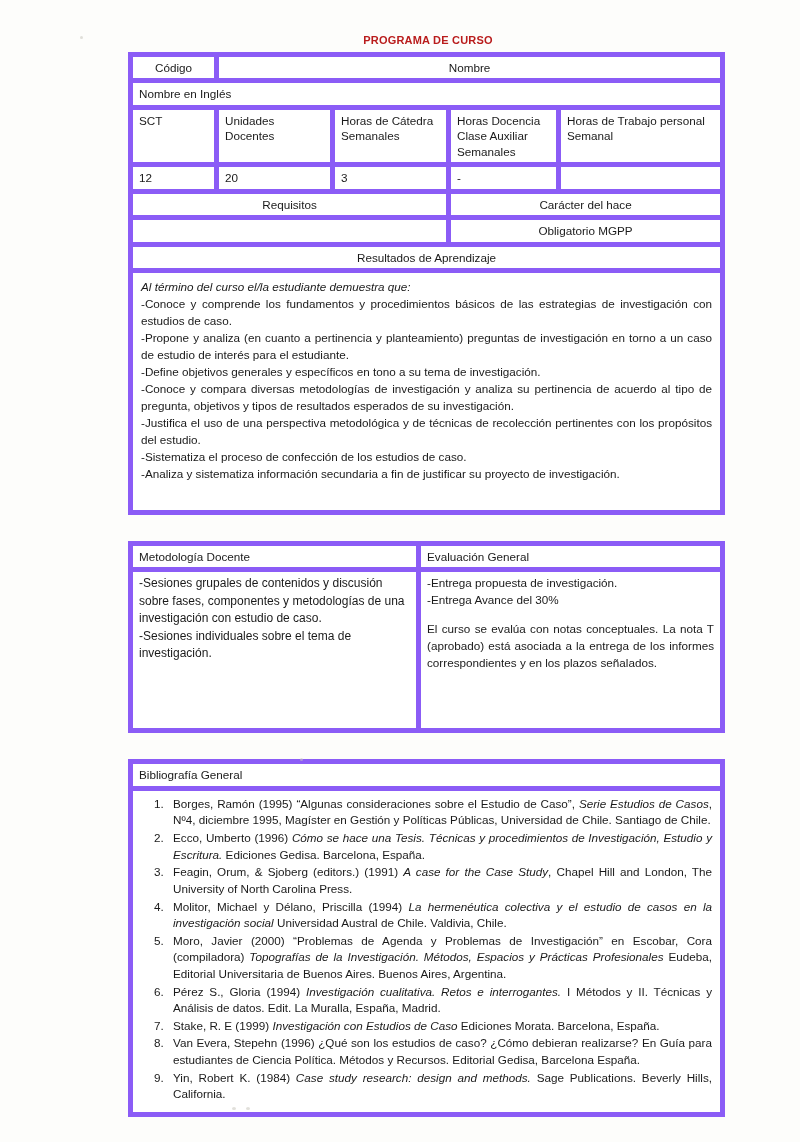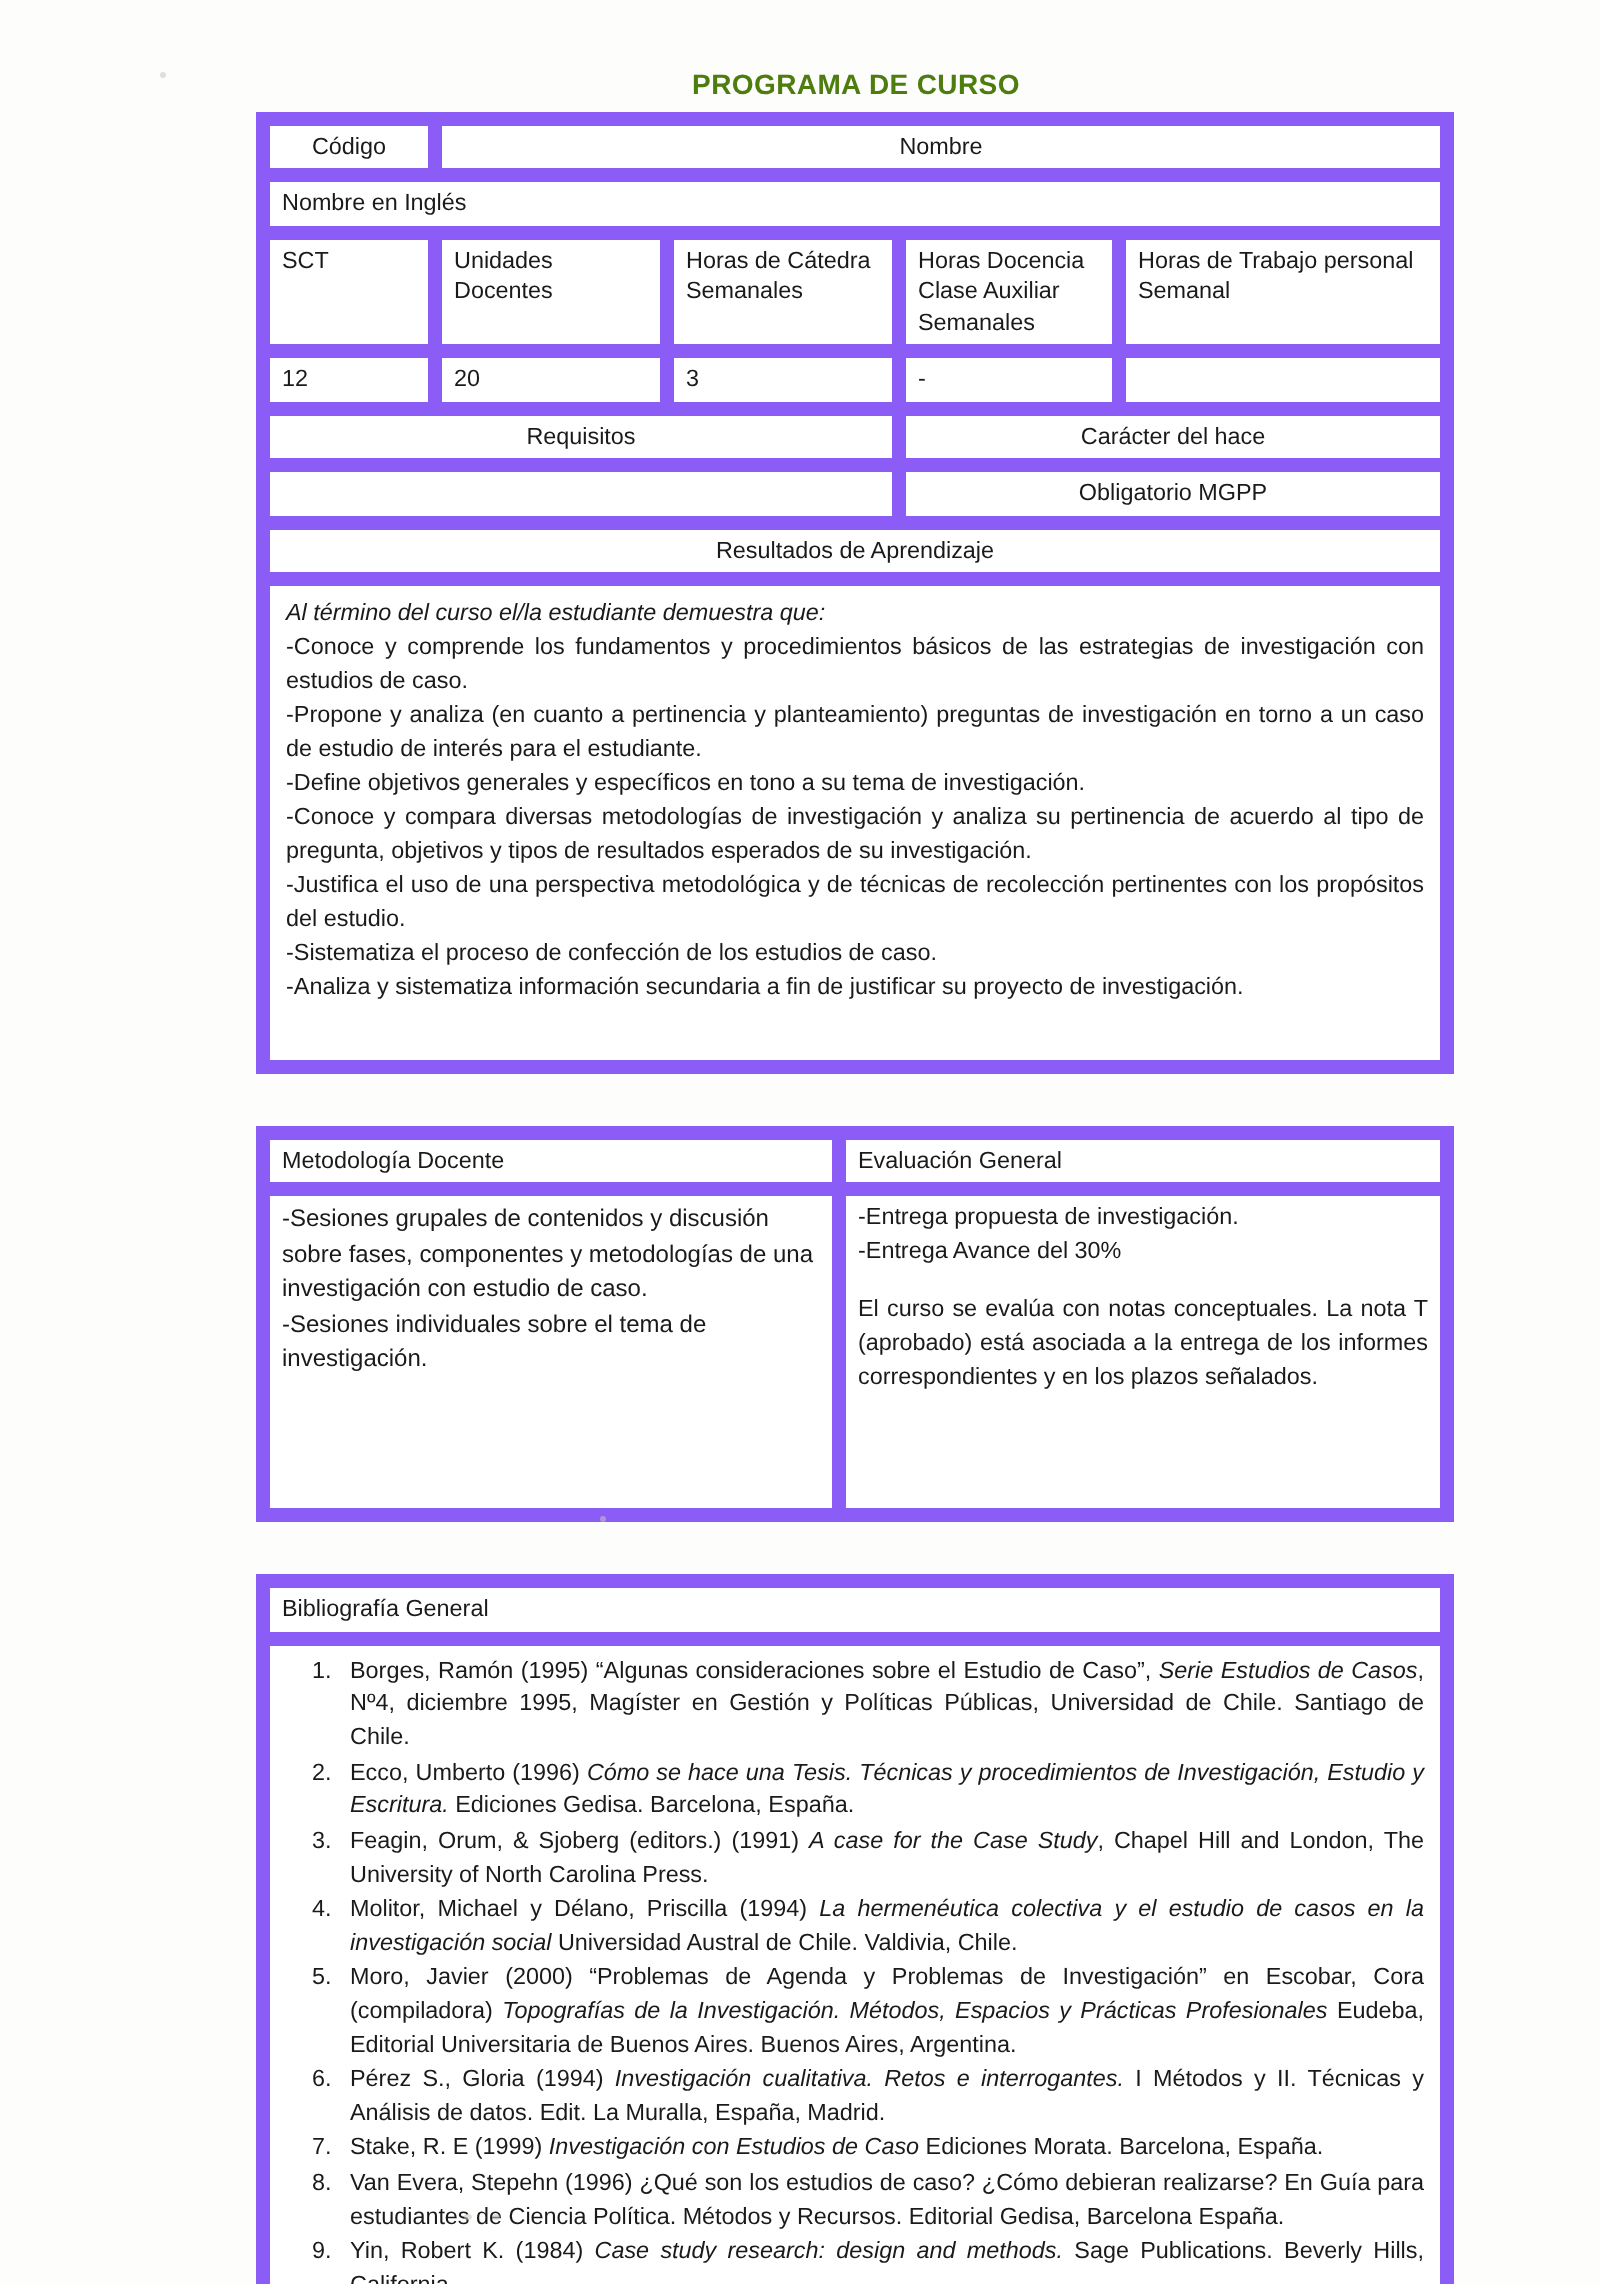--- a/index.html
+++ b/index.html
@@ -17,33 +17,33 @@
   .page {
     width: 800px;
     height: 1142px;
     position: relative;
     box-sizing: border-box;
     padding: 28px 72px 0 128px;
     background: #fdfdfb;
   }
   .doc-title {
     text-align: center;
-    font-size: 14px;
+    font-size: 11px;
     font-weight: bold;
     letter-spacing: 0.2px;
     margin: 6px 0 6px 0;
-    color: #4d7c0f;
+    color: #b91c1c;
   }
   table.grid {
     border-collapse: collapse;
     width: 592px;
     table-layout: fixed;
   }
   table.grid td {
-    border: 7px solid #8b5cf6;
+    border: 5px solid #8b5cf6;
     padding: 3px 6px;
     font-size: 11.7px;
     vertical-align: top;
     line-height: 1.32;
     background: #fff;
   }
   td.center { text-align: center; }
   .narrow { font-size: 11.5px; }
 
   .section-gap { height: 26px; }

